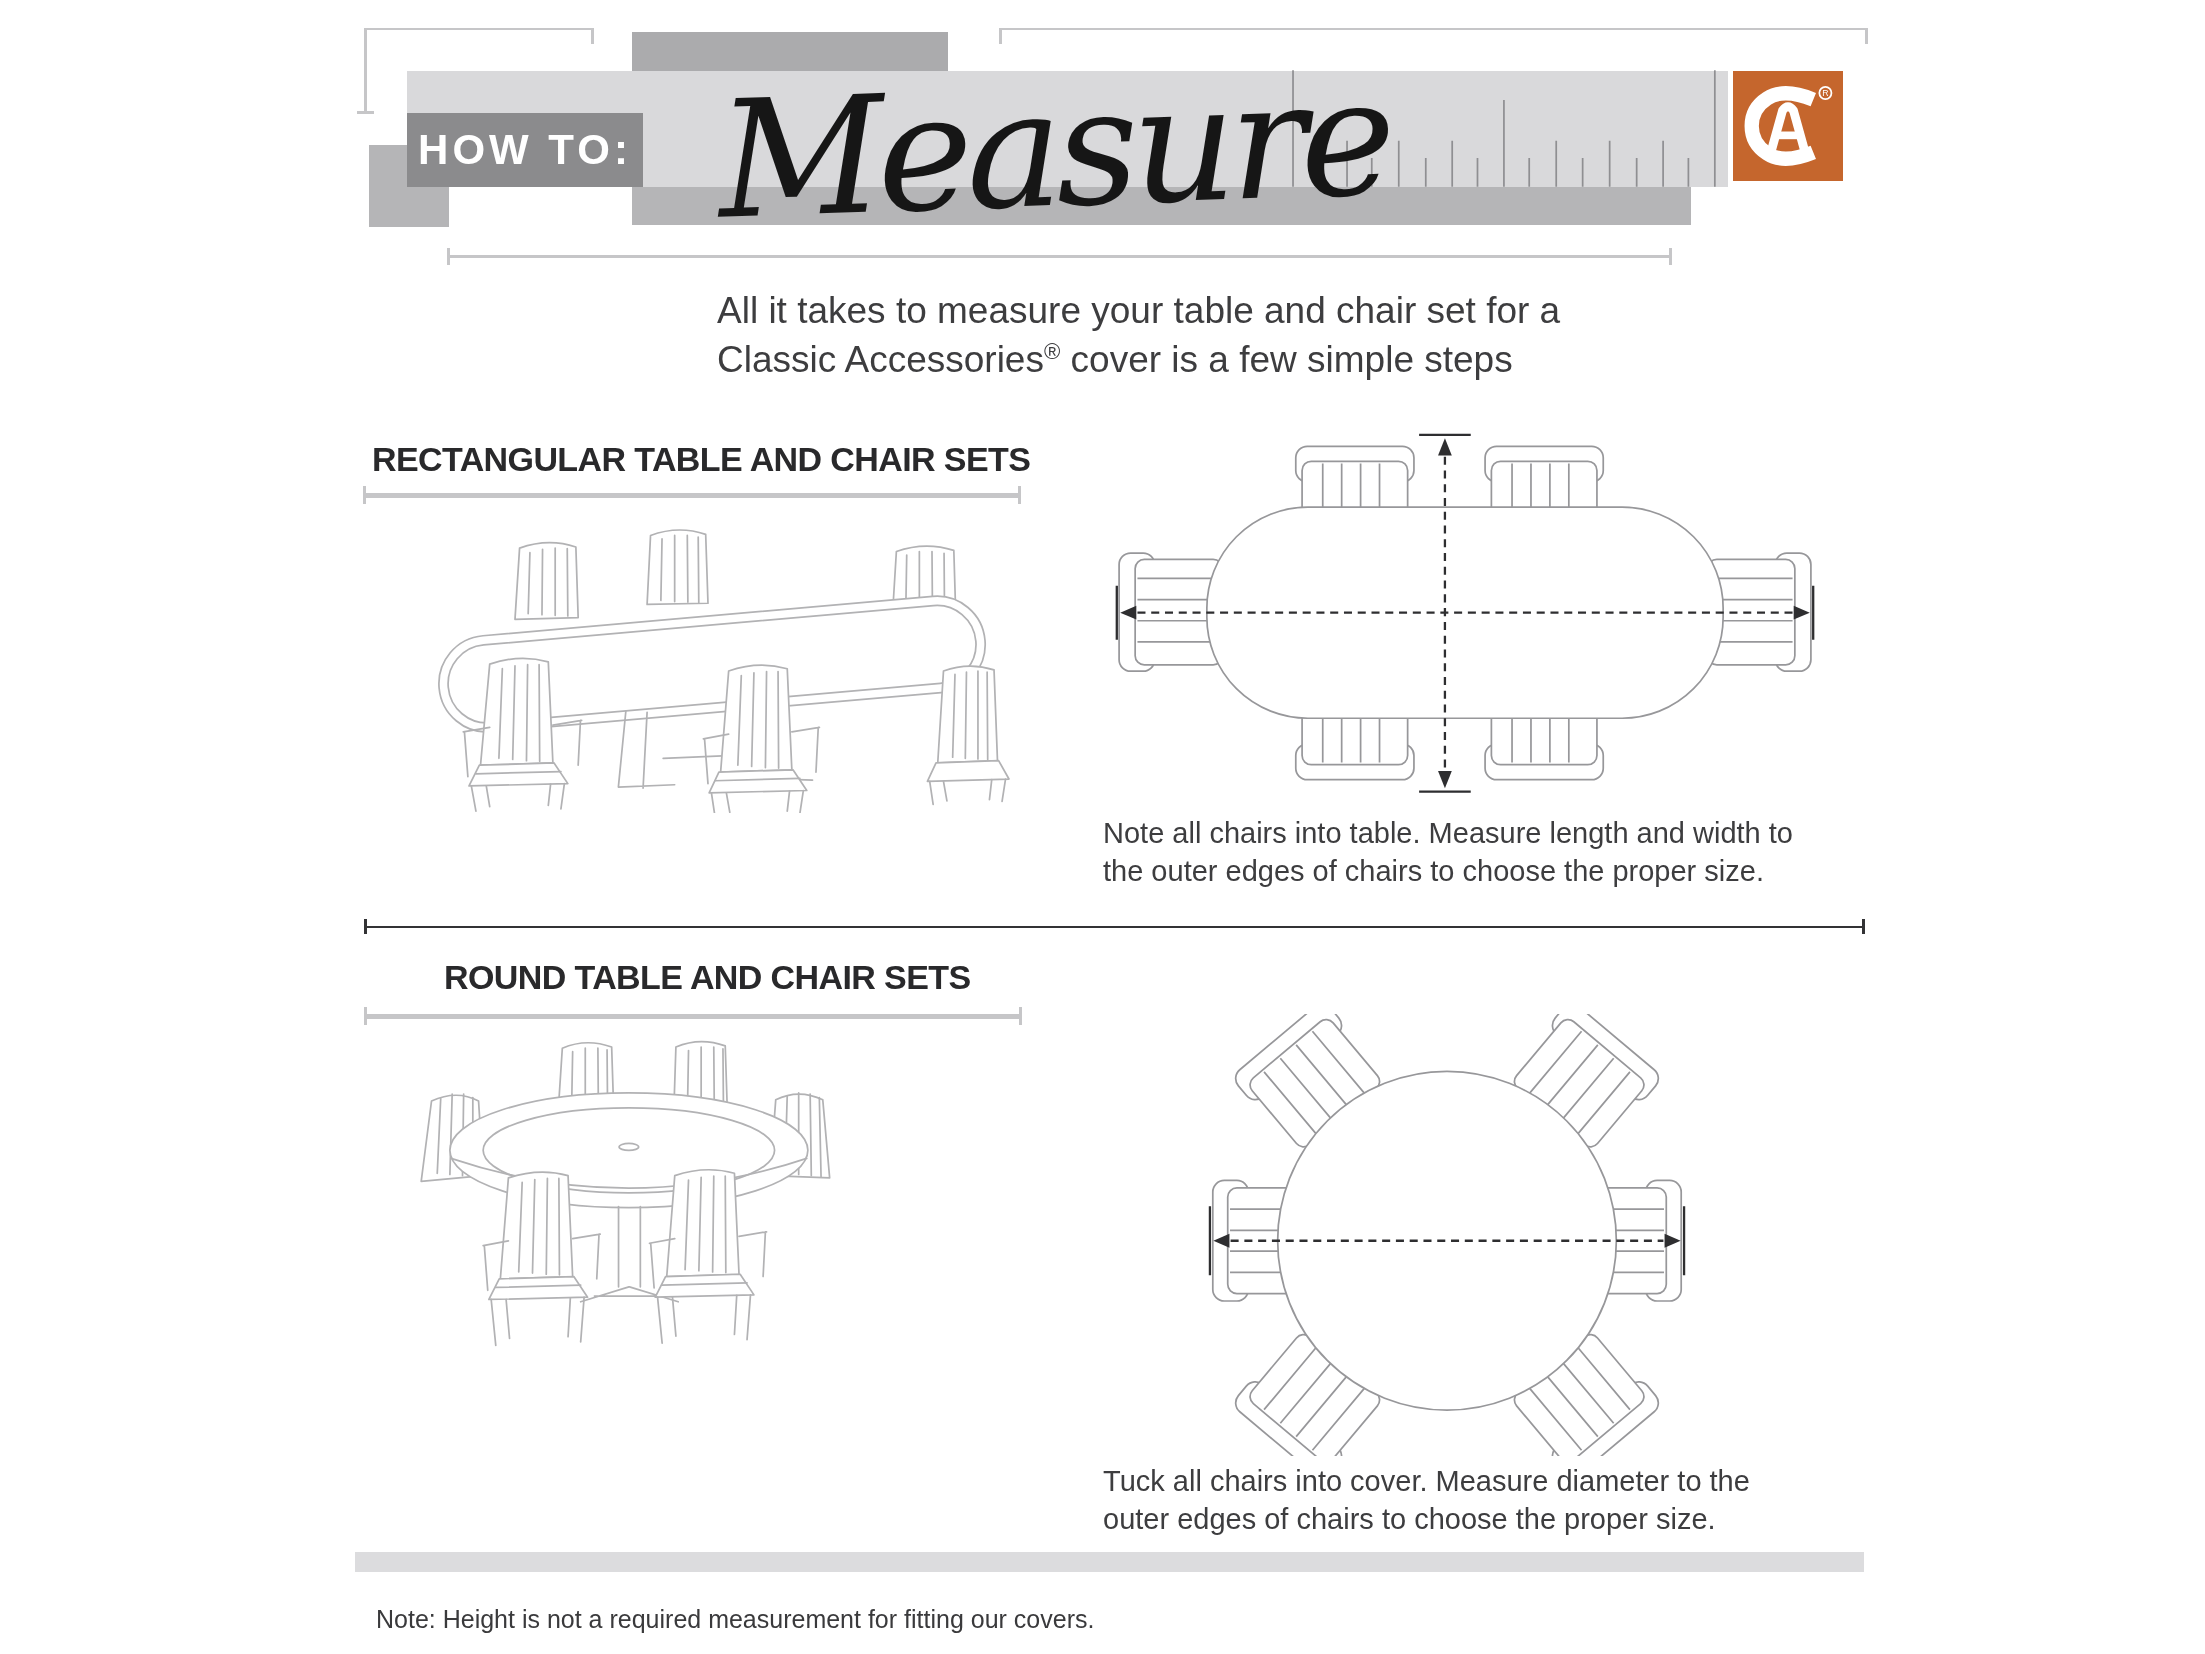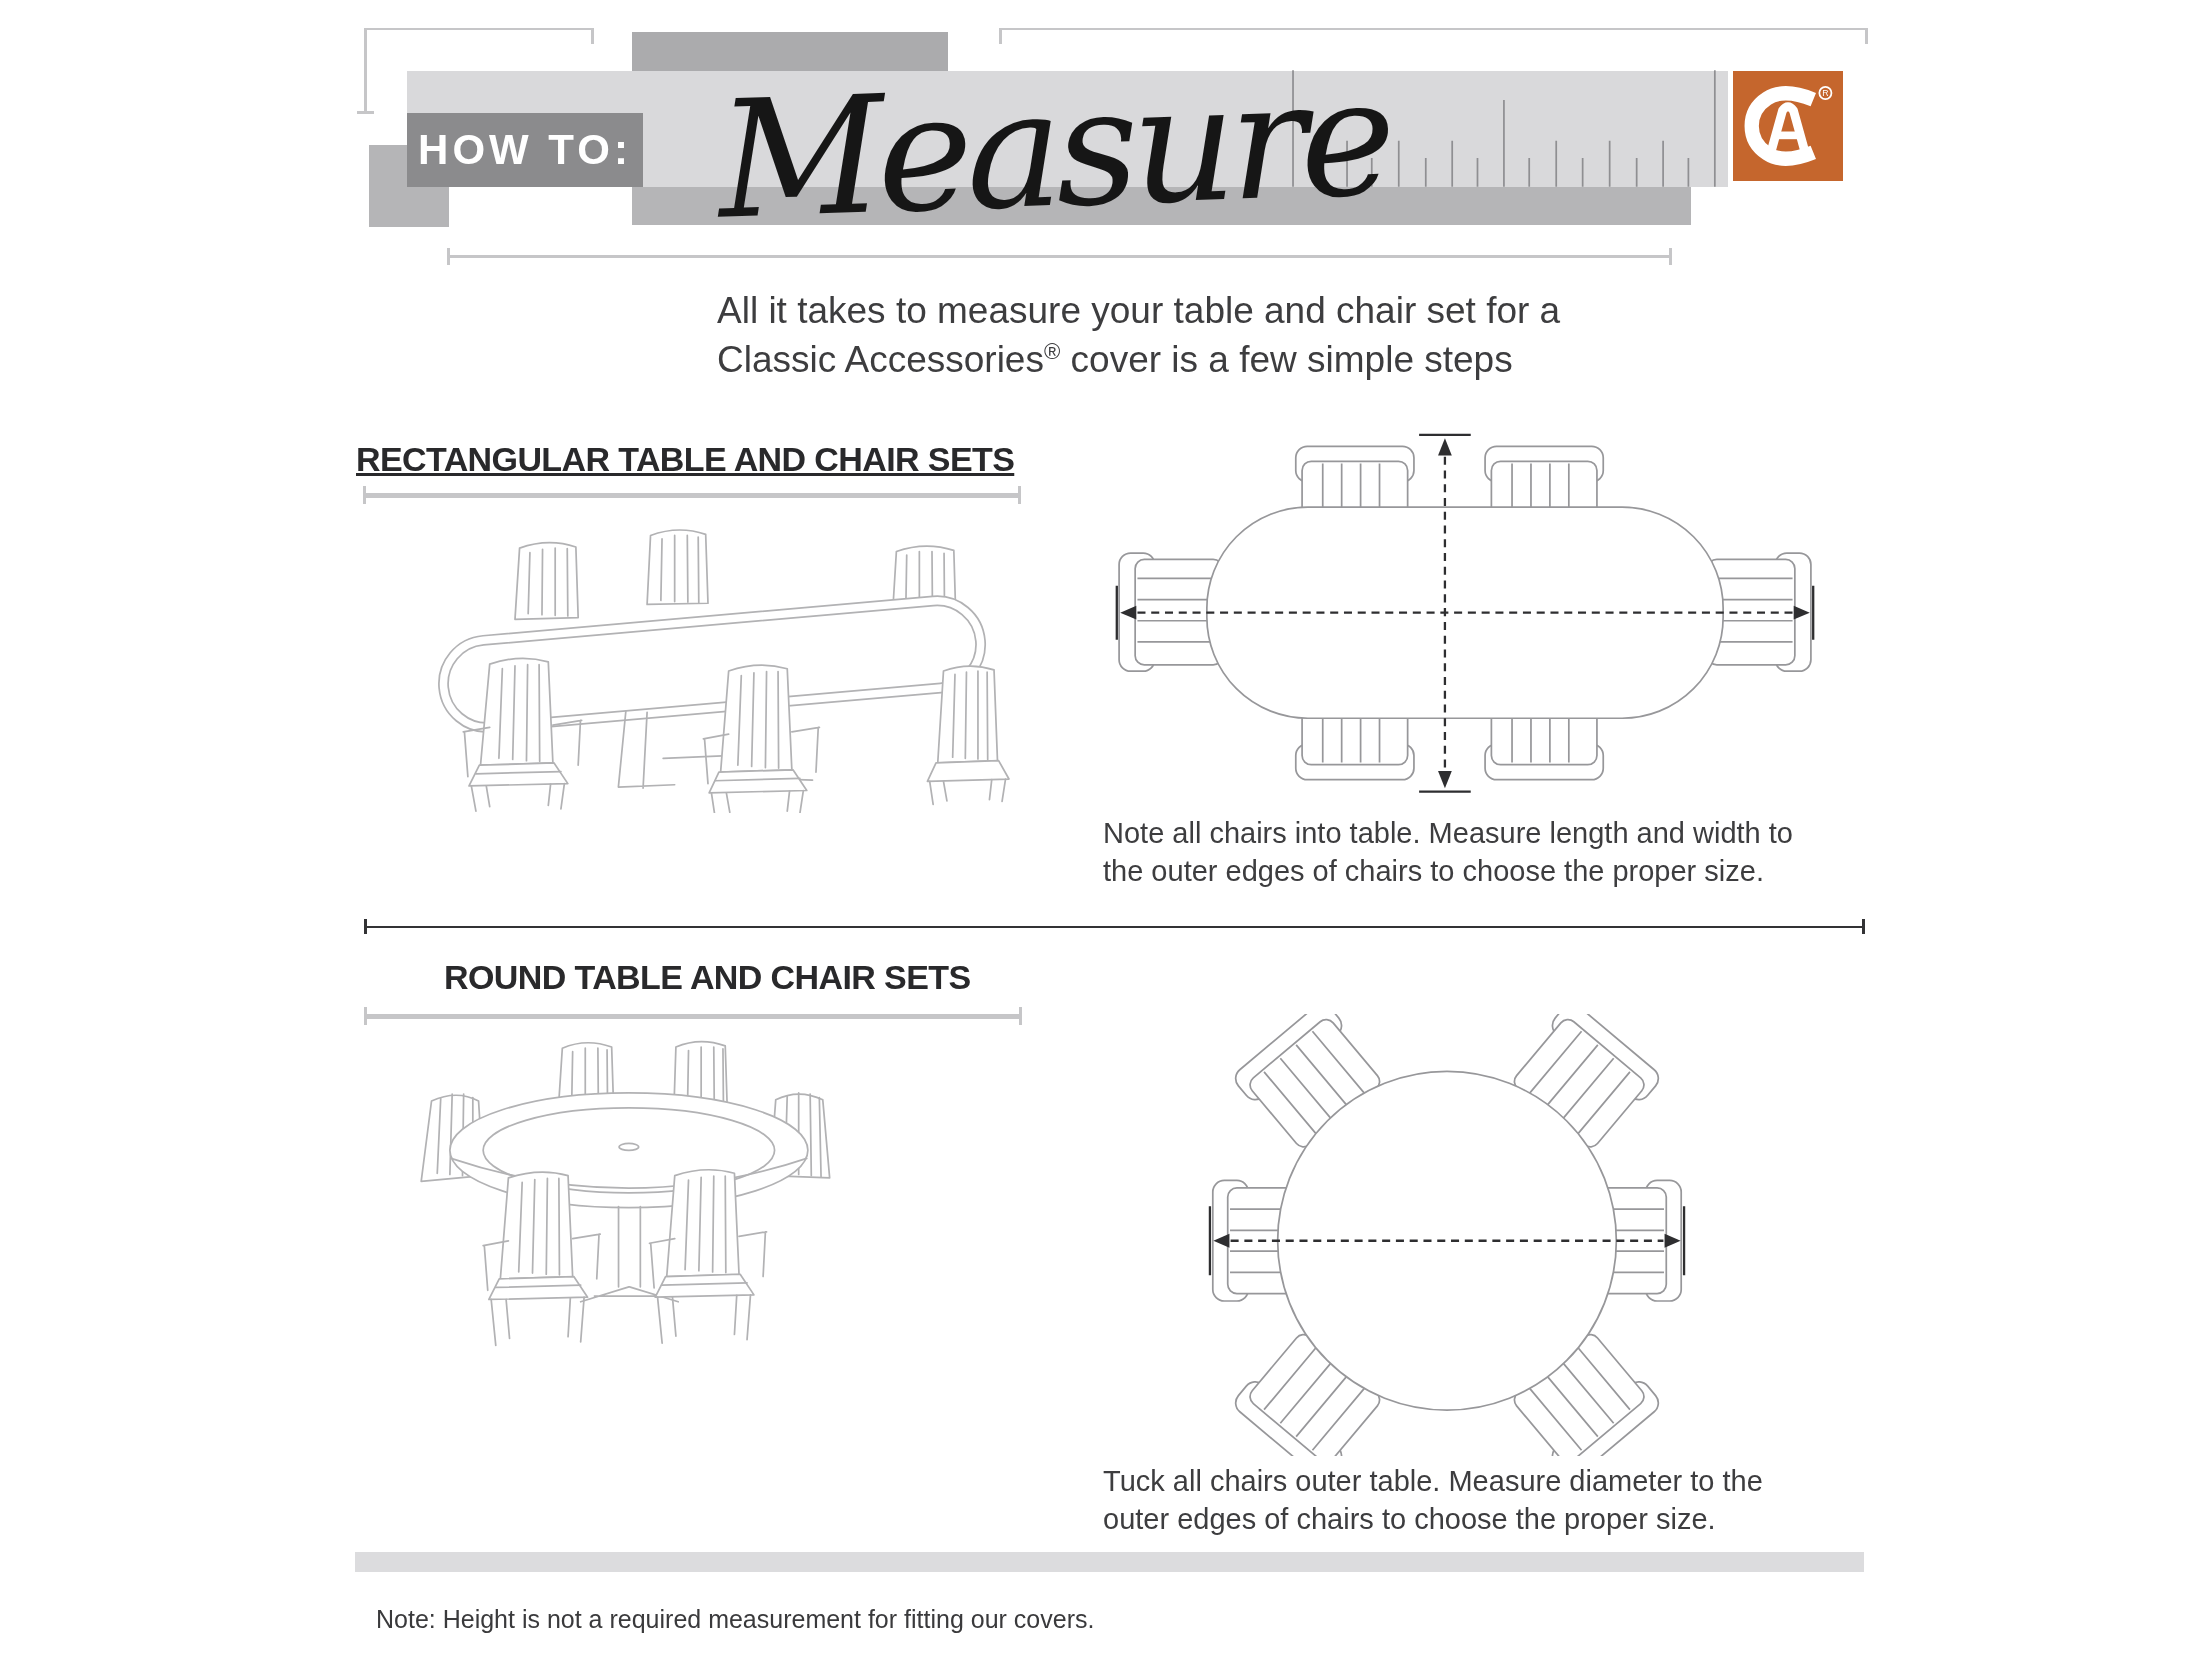--- a/index.html
+++ b/index.html
@@ -75,21 +75,21 @@
 
   <div class="abs rule" style="left:448px;top:255px;width:1223px;height:2.9px;"></div>
   <div class="abs rule" style="left:447px;top:248px;width:2.9px;height:17px;"></div>
   <div class="abs rule" style="left:1669px;top:248px;width:2.9px;height:17px;"></div>
 
   <div class="abs subtitle">
     <div>All it takes to measure your table and chair set for a</div>
     <div><span>Classic Accessories</span><span class="reg">®</span><span> cover is a few simple steps</span></div>
   </div>
 
-  <div class="abs sec-title" style="left:356px;top:442px;text-decoration:underline;">RECTANGULAR TABLE AND CHAIR SETS</div>
+  <div class="abs sec-title" style="left:372px;top:442px;">RECTANGULAR TABLE AND CHAIR SETS</div>
   <div class="abs rule" style="left:365px;top:493px;width:656px;height:5.2px;"></div>
   <div class="abs rule" style="left:363px;top:486px;width:2.9px;height:18.4px;"></div>
   <div class="abs rule" style="left:1018px;top:486px;width:2.9px;height:18.4px;"></div>
 
   <svg class="abs" style="left:353px;top:517px;" width="718" height="296" viewBox="0 0 1250 515">
     <g>
       <path class="w" d="M282 178 L290 54 Q340 36 388 52 L392 175 Z"></path>
       <path class="s" d="M308 62 L305 168 M330 56 L329 170 M352 54 L352 171 M373 55 L374 172"></path>
       <path class="w" d="M512 152 L518 32 Q566 14 614 30 L618 150 Z"></path>
       <path class="s" d="M538 38 L536 145 M560 32 L560 147 M582 32 L583 148 M601 35 L602 149"></path>
@@ -242,21 +242,21 @@
     <circle class="dg" cx="425" cy="395" r="295"></circle>
     <g>
       <path class="cap" d="M12 335 L12 455 M838 335 L838 455"></path>
       <path class="ah" d="M46 383 L46 407 L18 395 Z"></path>
       <path class="msl" d="M48 395 L802 395"></path>
       <path class="ah" d="M804 383 L804 407 L832 395 Z"></path>
     </g>
   </svg>
 
   <div class="abs caption" style="left:1103px;top:1463px;">
-    <div>Tuck all chairs outer table. Measure diameter to the</div>
+    <div>Tuck all chairs into cover. Measure diameter to the</div>
     <div>outer edges of chairs to choose the proper size.</div>
   </div>
 
   <div class="abs bottom-bar"></div>
   <div class="abs note">Note: Height is not a required measurement for fitting our covers.</div>
 
 </div>
 
 
 </body></html>

